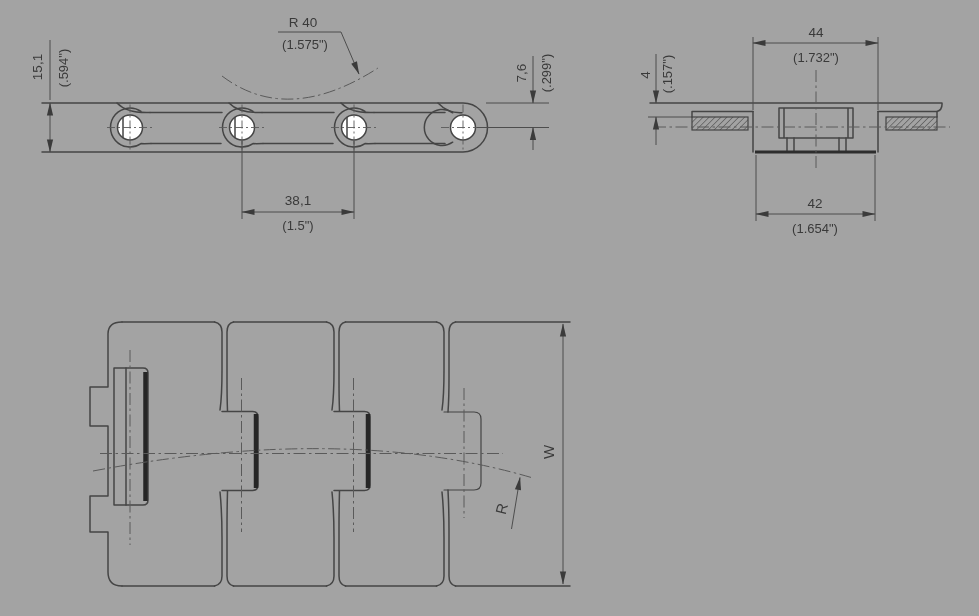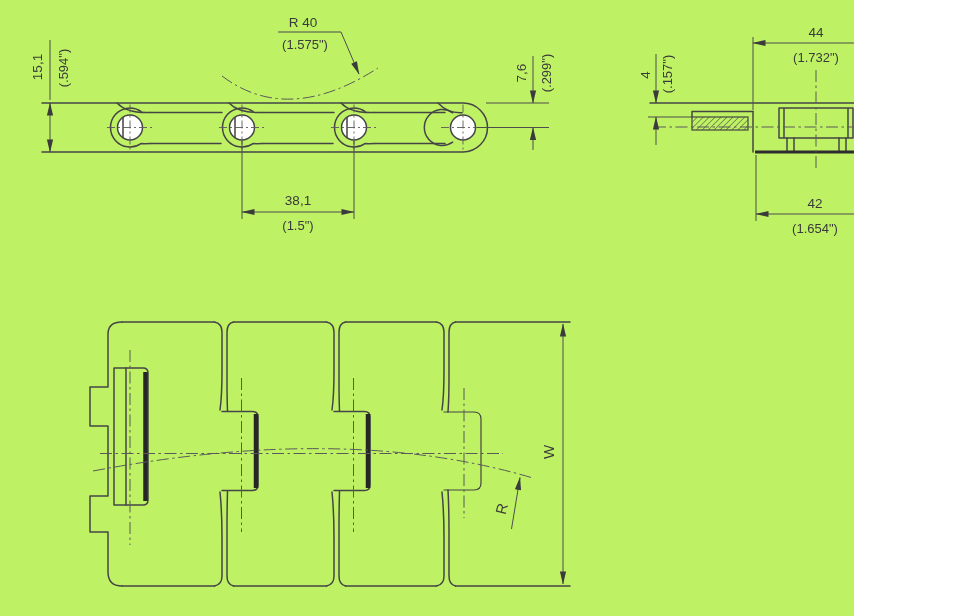--- a/index.html
+++ b/index.html
@@ -1,16 +1,16 @@
 <!DOCTYPE html>
 <html><head>
 <meta charset="utf-8">
 <style>
   html,body{margin:0;padding:0;background:#fff;}
-  .stage{position:relative;width:854px;height:616px;background:#bef264;overflow:hidden;
+  .stage{position:relative;width:979px;height:616px;background:#a3a3a3;overflow:hidden;
          font-family:"Liberation Sans", sans-serif;}
   svg{display:block;}
   .part{stroke:#454545;stroke-width:1.5;fill:none;stroke-linecap:round;stroke-linejoin:round;}
   .thin{stroke:#4d4d4d;stroke-width:1;fill:none;stroke-linecap:butt;}
   .cl{stroke:#5a5a5a;stroke-width:1;fill:none;stroke-dasharray:12 3.5 2.5 3.5;}
   .clf{stroke:#5a5a5a;stroke-width:0.9;fill:none;stroke-dasharray:8 3 2 3;}
   .thick{stroke:#2d2d2d;stroke-width:3;fill:none;}
   .bar{stroke:#262626;stroke-width:4.5;fill:none;}
   .wfill{fill:#ffffff;}
   text{font-family:"Liberation Sans", sans-serif;font-size:13.5px;fill:#3a3a3a;}

